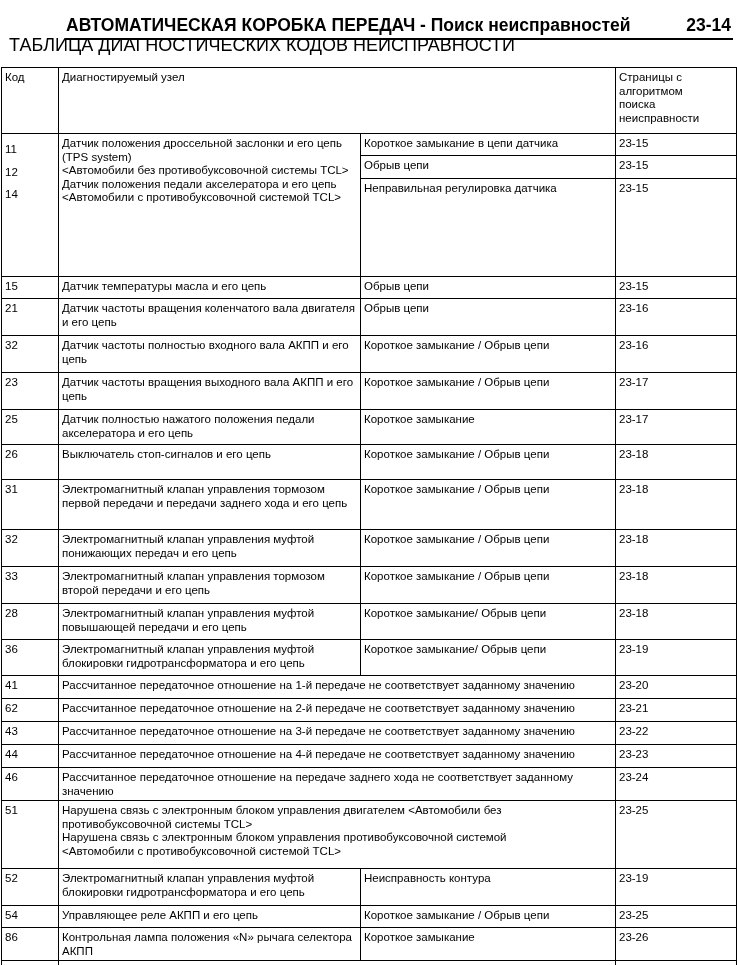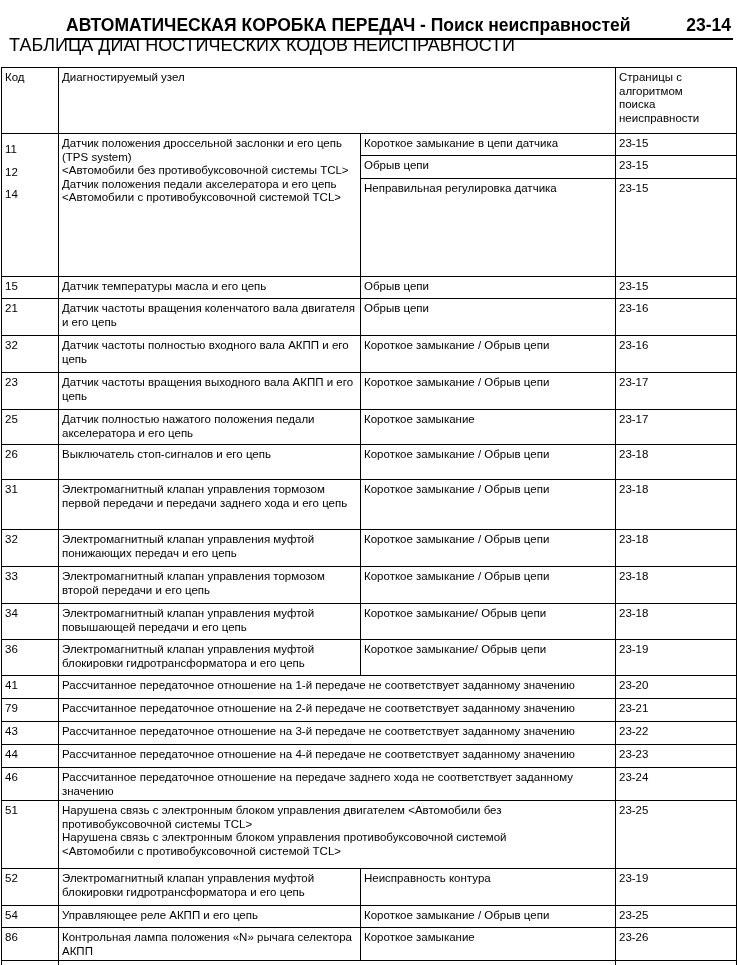--- a/index.html
+++ b/index.html
@@ -129,39 +129,39 @@
       <td>Короткое замыкание / Обрыв цепи</td>
       <td>23-18</td>
     </tr>
     <tr style="height:37px">
       <td>33</td>
       <td>Электромагнитный клапан управления тормозом второй передачи и его цепь</td>
       <td>Короткое замыкание / Обрыв цепи</td>
       <td>23-18</td>
     </tr>
     <tr style="height:36px">
-      <td>34</td>
+      <td>28</td>
       <td>Электромагнитный клапан управления муфтой повышающей передачи и его цепь</td>
       <td>Короткое замыкание/ Обрыв цепи</td>
       <td>23-18</td>
     </tr>
     <tr style="height:36px">
       <td>36</td>
       <td>Электромагнитный клапан управления муфтой блокировки гидротрансформатора и его цепь</td>
       <td>Короткое замыкание/ Обрыв цепи</td>
       <td>23-19</td>
     </tr>
 
     <tr style="height:23px">
       <td>41</td>
       <td colspan="2">Рассчитанное передаточное отношение на 1-й передаче не соответствует заданному значению</td>
       <td>23-20</td>
     </tr>
     <tr style="height:23px">
-      <td>79</td>
+      <td>62</td>
       <td colspan="2">Рассчитанное передаточное отношение на 2-й передаче не соответствует заданному значению</td>
       <td>23-21</td>
     </tr>
     <tr style="height:23px">
       <td>43</td>
       <td colspan="2">Рассчитанное передаточное отношение на 3-й передаче не соответствует заданному значению</td>
       <td>23-22</td>
     </tr>
     <tr style="height:23px">
       <td>44</td>

